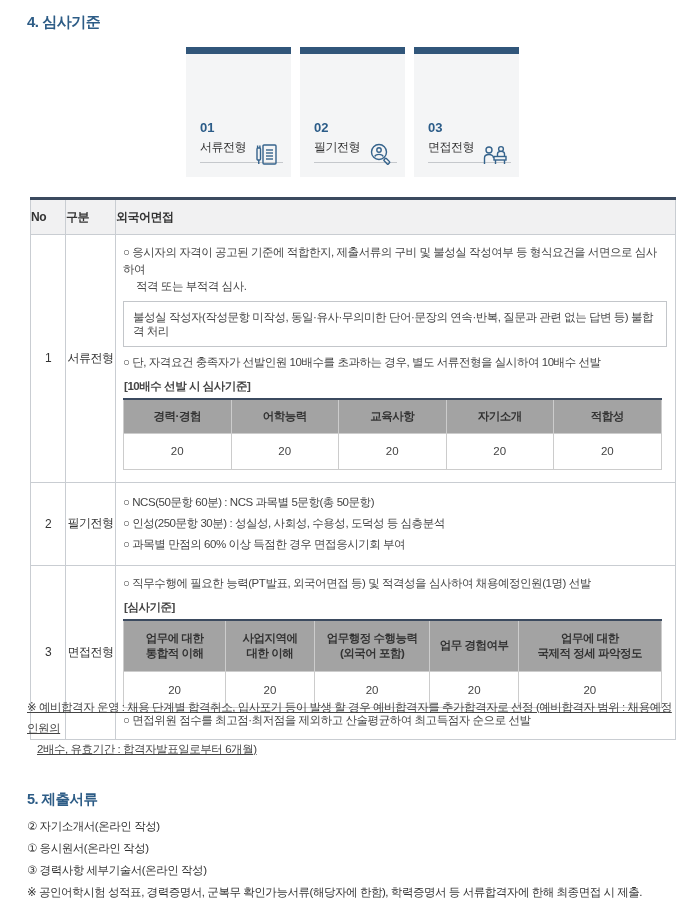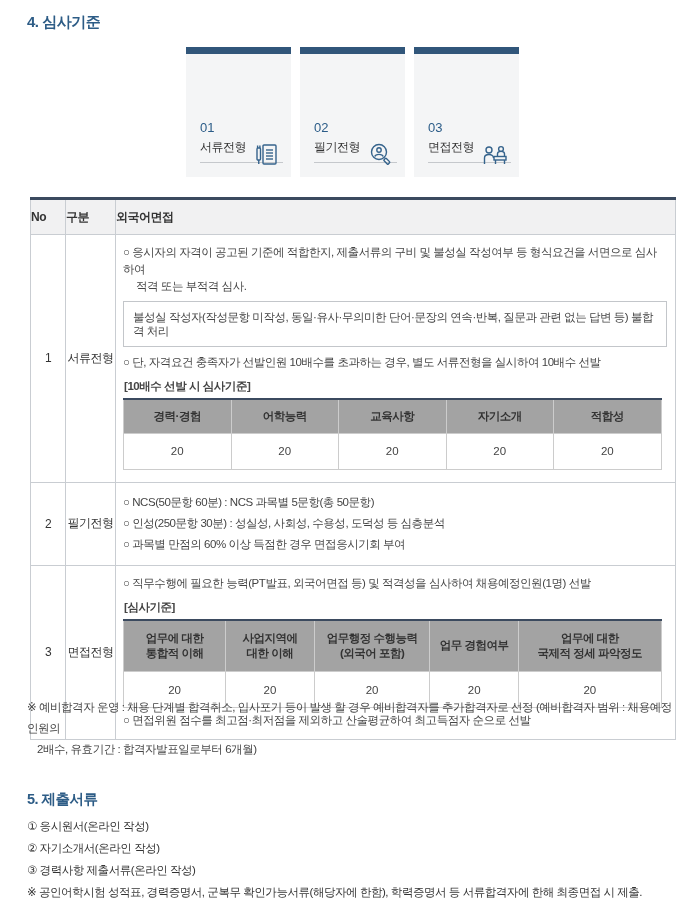--- a/index.html
+++ b/index.html
@@ -22,21 +22,21 @@
   .cards {
     position:absolute; top:47px; left:186px;
     display:flex; gap:9px;
   }
   .card {
     width:105px; height:130px; background:#f4f5f6;
     border-top:7px solid #31567a; position:relative;
   }
   .card .num {
     position:absolute; left:14px; top:66px;
-    font-size:13px; font-weight:normal; color:#2b5c88;
+    font-size:13px; font-weight:bold; color:#2b5c88;
   }
   .card .lbl {
     position:absolute; left:14px; top:85px;
     font-size:12px; color:#333; letter-spacing:-0.5px;
   }
   .card .divider {
     position:absolute; left:14px; right:8px; top:108px;
     border-top:1px solid #c5c8cc;
   }
   .card .icon-wrap {
@@ -92,21 +92,21 @@
   }
   .sub-table td {
     text-align:center; height:36px; color:#444; background:#fff;
   }
   .sub-table.tall th { height:52px; }
   .row2-bullets .bullet { line-height:21px; margin-top:0; }
 
   
   .footnote {
     position:absolute; left:27px; top:697px; width:650px;
-    font-size:11.5px; color:#444; line-height:21px; letter-spacing:-0.45px;
+    font-size:11.5px; color:#444; line-height:21px; letter-spacing:-0.45px;text-decoration:underline;
   }
   .footnote .line2 { padding-left:10px; }
 
   
   #sec5-title { position:absolute; left:27px; top:790px; font-size:14.5px; }
   .doc-list {
     position:absolute; left:27px; top:816px; width:660px;
     font-size:11.5px; color:#333; letter-spacing:-0.45px;
   }
   .doc-list .doc-item { line-height:21px; margin-bottom:1px; }
@@ -270,19 +270,19 @@
   </table>
 
   <div class="footnote">
     <div>※ 예비합격자 운영 : 채용 단계별 합격취소, 입사포기 등이 발생 할 경우 예비합격자를 추가합격자로 선정 (예비합격자 범위 : 채용예정인원의</div>
     <div class="line2">2배수, 유효기간 : 합격자발표일로부터 6개월)</div>
   </div>
 
   <div class="sec-title" id="sec5-title">5. 제출서류</div>
 
   <div class="doc-list">
+    <div class="doc-item">② 자기소개서(온라인 작성)</div>
     <div class="doc-item">① 응시원서(온라인 작성)</div>
-    <div class="doc-item">② 자기소개서(온라인 작성)</div>
-    <div class="doc-item">③ 경력사항 제출서류(온라인 작성)</div>
+    <div class="doc-item">③ 경력사항 세부기술서(온라인 작성)</div>
     <div class="doc-item">※ 공인어학시험 성적표, 경력증명서, 군복무 확인가능서류(해당자에 한함), 학력증명서 등 서류합격자에 한해 최종면접 시 제출.</div>
   </div>
 
 </div>
 
 </body></html>

